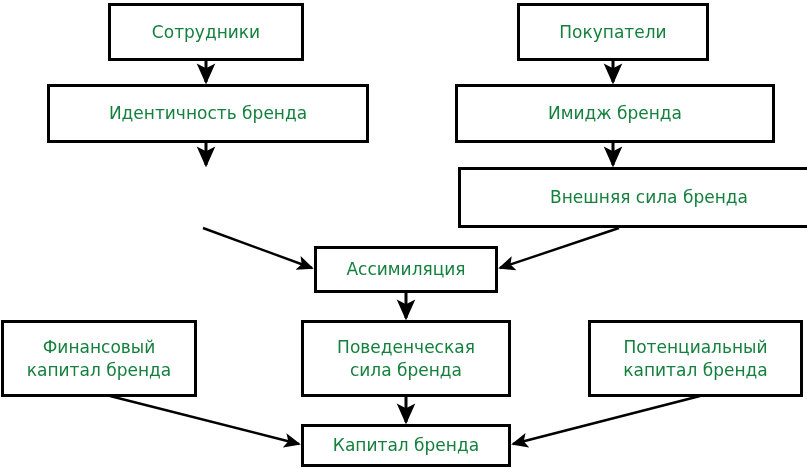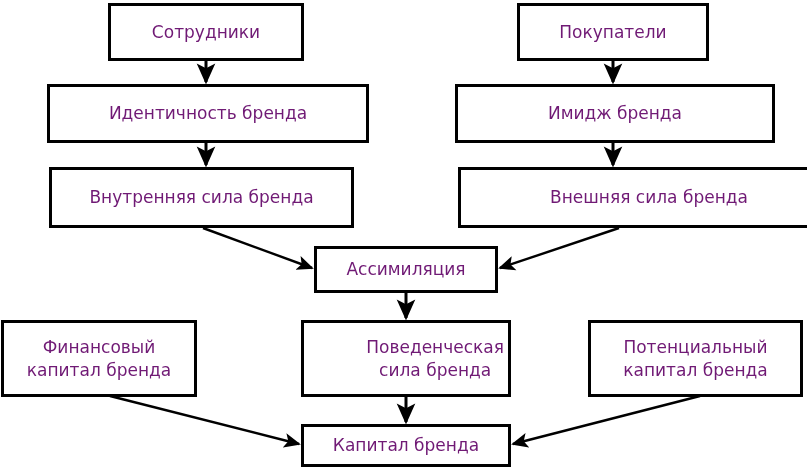--- a/index.html
+++ b/index.html
@@ -31,21 +31,21 @@
     box-sizing: border-box;
     background: #ffffff;
     border: 3px solid #000000;
     display: flex;
     align-items: center;
     justify-content: center;
     text-align: center;
   }
   .node-label {
     font-family: "DejaVu Sans", sans-serif;
-    color: #701a75;
+    color: #15803d;
     font-size: 17px;
     line-height: 1.35;
     letter-spacing: 0px;
     white-space: pre-line;
     padding: 0 4px;
   }
 </style>
 </head>
 <body>
 
@@ -76,34 +76,31 @@
   </div>
   <div class="node-box" style="left: 517px; top: 3px; width: 192px; height: 58px; border-color: rgb(0, 0, 0); background: rgb(255, 255, 255); text-align: right;">
     <span class="node-label">Покупатели</span>
   </div>
   <div class="node-box" style="left: 47px; top: 84px; width: 322px; height: 59px; border-color: rgb(0, 0, 0); background: rgb(255, 255, 255);">
     <span class="node-label">Идентичность бренда</span>
   </div>
   <div class="node-box" style="left: 455px; top: 84px; width: 320px; height: 59px; border-color: rgb(0, 0, 0); background: rgb(255, 255, 255);">
     <span class="node-label">Имидж бренда</span>
   </div>
-  <div class="node-box" style="left: 49px; top: 167px; width: 305px; height: 61px; border-color: rgb(0, 0, 0); background: rgb(255, 255, 255);">
-    <span class="node-label">Внутренняя сила бренда</span>
-  </div>
   <div class="node-box" style="left: 458px; top: 167px; width: 382px; height: 61px; border-color: rgb(0, 0, 0); background: rgb(255, 255, 255);">
     <span class="node-label">Внешняя сила бренда</span>
   </div>
   <div class="node-box" style="left: 314px; top: 246px; width: 184px; height: 47px; border-color: rgb(0, 0, 0); background: rgb(255, 255, 255);">
     <span class="node-label">Ассимиляция</span>
   </div>
   <div class="node-box" style="left: 1px; top: 320px; width: 196px; height: 77px; border-color: rgb(0, 0, 0); background: rgb(255, 255, 255);">
     <span class="node-label">Финансовый
 капитал бренда</span>
   </div>
-  <div class="node-box" style="left: 301px; top: 320px; width: 210px; height: 77px; border-color: rgb(0, 0, 0); background: rgb(255, 255, 255); justify-content: flex-end;">
+  <div class="node-box" style="left: 301px; top: 320px; width: 210px; height: 77px; border-color: rgb(0, 0, 0); background: rgb(255, 255, 255);">
     <span class="node-label">Поведенческая
 сила бренда</span>
   </div>
   <div class="node-box" style="left: 588px; top: 320px; width: 215px; height: 77px; border-color: rgb(0, 0, 0); background: rgb(255, 255, 255);">
     <span class="node-label">Потенциальный
 капитал бренда</span>
   </div>
   <div class="node-box" style="left: 301px; top: 424px; width: 210px; height: 43px; border-color: rgb(0, 0, 0); background: rgb(255, 255, 255);">
     <span class="node-label">Капитал бренда</span>
   </div>

